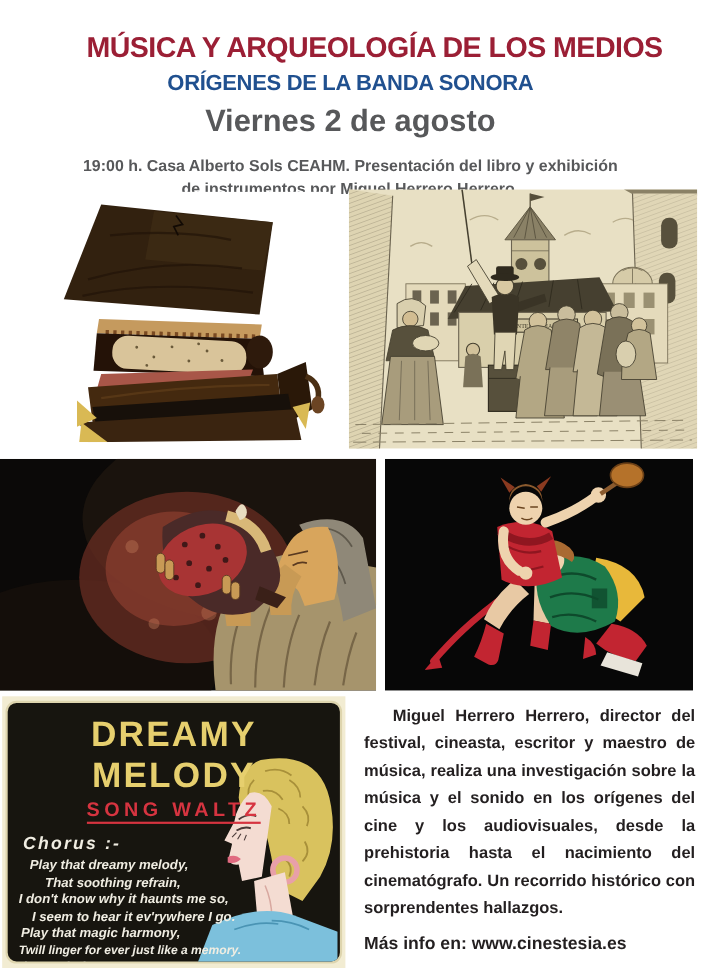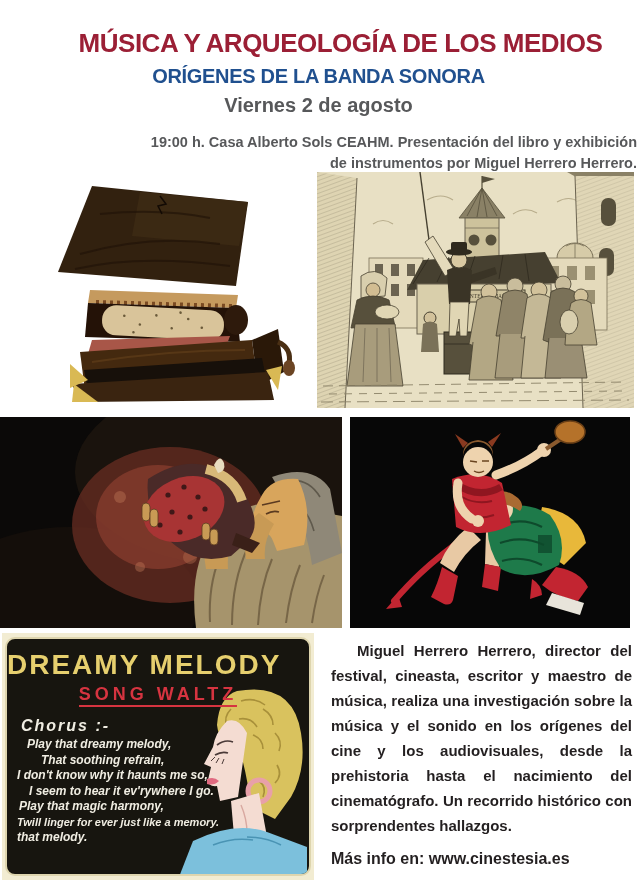--- a/index.html
+++ b/index.html
@@ -11,44 +11,44 @@
   .hdr{position:absolute;top:0;left:0;width:637px;text-align:center;}
   .title{
     margin:30px 0 0 0;font-size:26px;font-weight:bold;letter-spacing:-0.5px;
     color:#9b1f35;line-height:1.05;padding-left:44px;
   }
   .subtitle{
     margin:9px 0 0 0;font-size:20px;font-weight:bold;letter-spacing:-0.3px;
     color:#20508f;line-height:1.05;
   }
   .date{
-    margin:8px 0 16px 0;font-size:20px;font-weight:bold;color:#57585a;line-height:1.05;
+    margin:8px 0 16px 0;font-size:28px;font-weight:bold;color:#57585a;line-height:1.05;
   }
   .details{
-    margin:7px 0 0 0;font-size:14.5px;font-weight:bold;color:#57585a;line-height:21px;text-align:right;
+    margin:7px 0 0 0;font-size:14.5px;font-weight:bold;color:#57585a;line-height:21px;
   }
   
   .img{position:absolute;overflow:hidden;}
   .img svg{display:block;width:100%;height:100%;}
   #musicbox{left:40px;top:174px;width:260px;height:228px;}
   #engraving{left:317px;top:172px;width:317px;height:236px;}
   #conch{left:0px;top:417px;width:342px;height:211px;}
   #devil{left:350px;top:417px;width:280px;height:211px;}
   
   .slide{
     position:absolute;left:2px;top:633px;width:312px;height:247px;
     background:#f2ecd2;
   }
   .slide-inner{
     position:absolute;left:3px;top:4px;right:3px;bottom:4px;
     background:#17150f;border-radius:10px;border:2px solid #ded5ae;
     overflow:hidden;
   }
   .slide-title{
-    margin:10px 0 0 0;font-size:28px;font-weight:bold;
+    margin:10px 0 0 0;text-align:center;font-size:32px;font-weight:bold;
     letter-spacing:2px;color:#e6cf6e;position:relative;z-index:2;
   }
   .slide-sub{
     margin:3px 0 0 0;text-align:center;font-size:18px;font-weight:bold;
     letter-spacing:4px;color:#d63440;position:relative;z-index:2;
   }
   .slide-sub span{border-bottom:2px solid #d63440;padding-bottom:1px;}
   .chorus{
     margin:12px 0 1px 14px;font-size:16px;font-weight:bold;font-style:italic;
     letter-spacing:2px;color:#f0ede2;position:relative;z-index:2;

